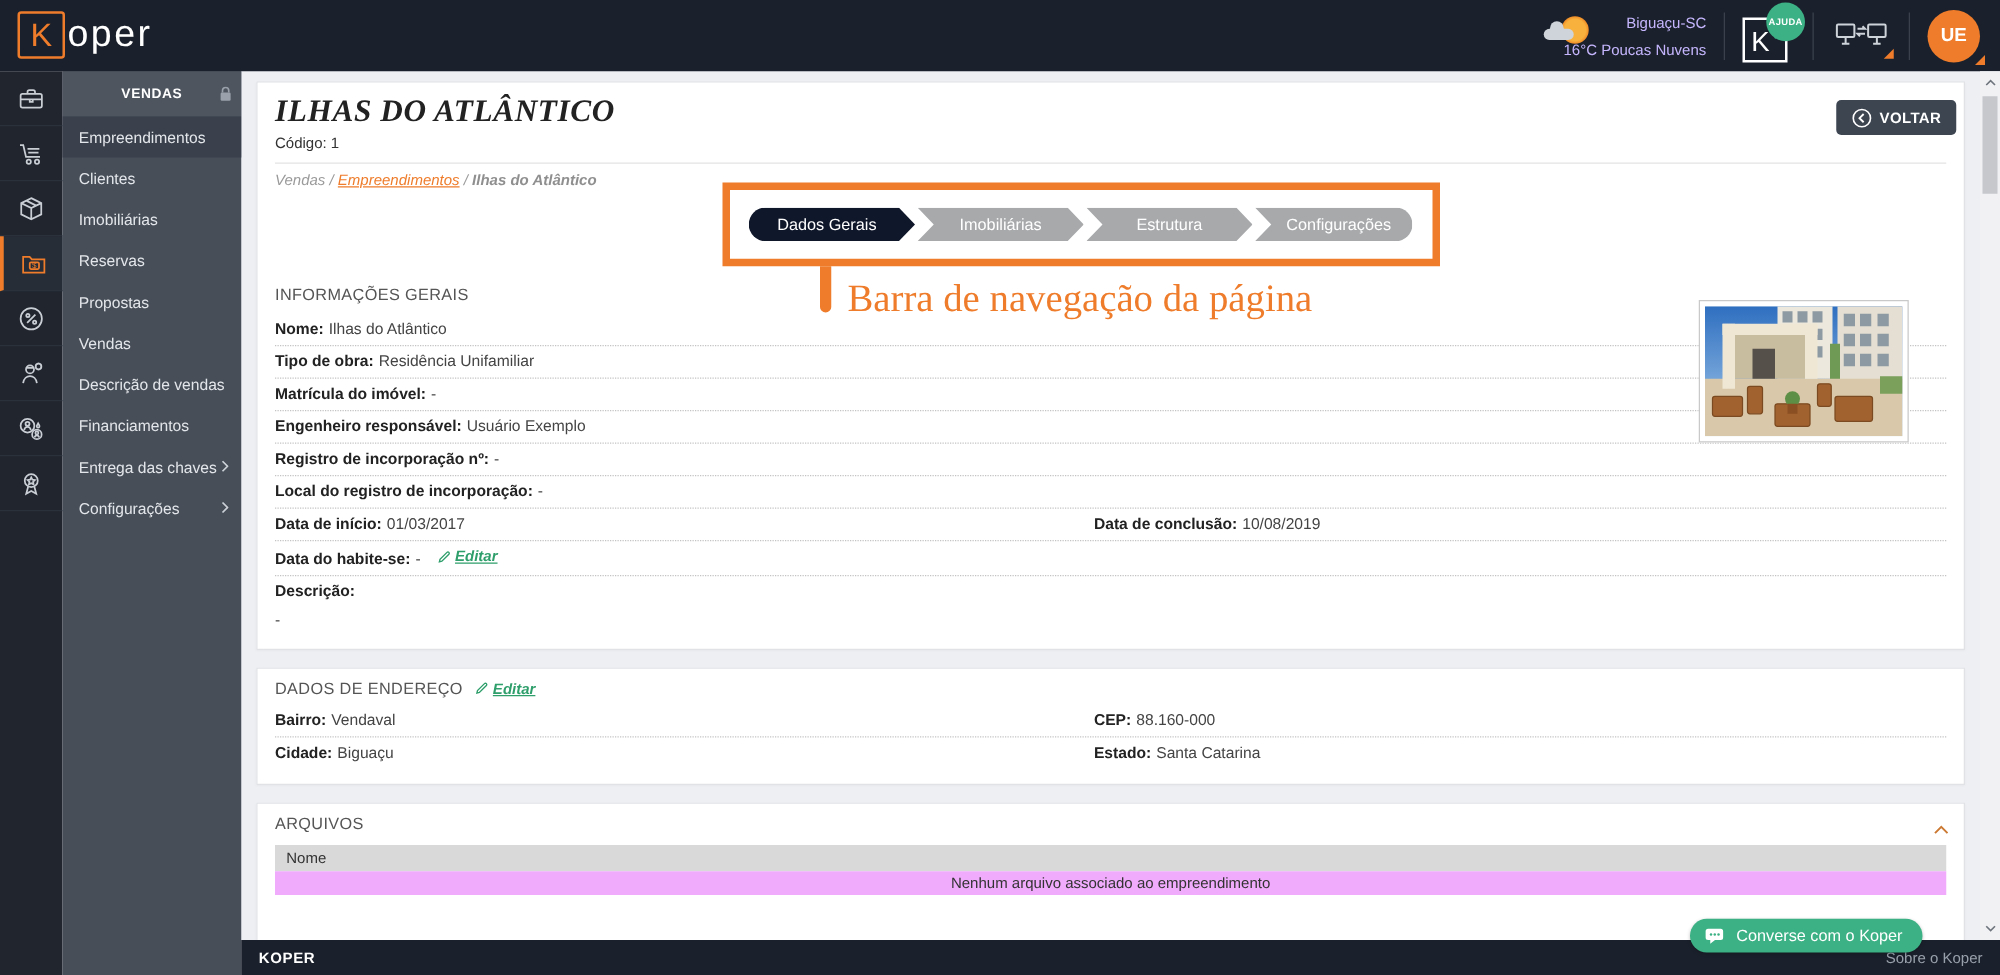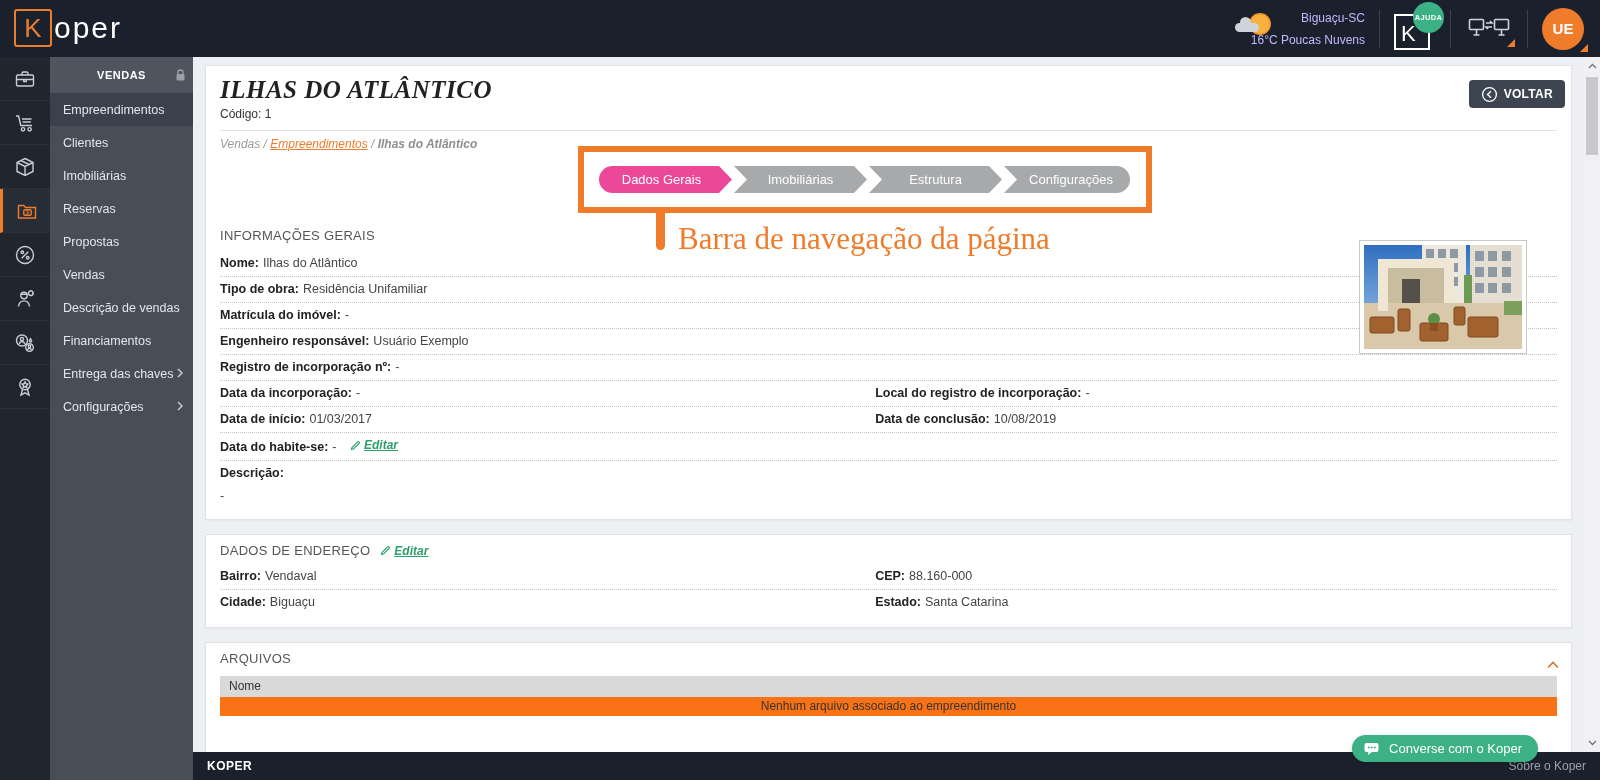--- a/index.html
+++ b/index.html
@@ -86,21 +86,21 @@
 
   .tabspace { height:77px; }
 
   
   .anno-rect { position:absolute; left:372px; top:80px; width:574px; height:67px;
                border:6px solid #ee7c2b; z-index:20; }
   .tabbar { position:absolute; left:15px; top:14px; width:531px; height:27px;
             border-radius:14px; overflow:hidden; }
   .tabseg { position:absolute; top:0; height:27px; color:#fff; font-size:13px;
             display:flex; align-items:center; justify-content:center; cursor:pointer; background:#a7a9ab; }
-  .tabseg.active { background:#ec4899; }
+  .tabseg.active { background:#0f172a; }
   .seg1 { left:0; width:133px; padding-right:8px;
           clip-path:polygon(0 0, calc(100% - 13px) 0, 100% 50%, calc(100% - 13px) 100%, 0 100%); }
   .seg2 { left:135px; width:133px;
           clip-path:polygon(0 0, calc(100% - 13px) 0, 100% 50%, calc(100% - 13px) 100%, 0 100%, 13px 50%); }
   .seg3 { left:270px; width:133px;
           clip-path:polygon(0 0, calc(100% - 13px) 0, 100% 50%, calc(100% - 13px) 100%, 0 100%, 13px 50%); }
   .seg4 { left:405px; width:126px; padding-left:8px;
           clip-path:polygon(0 0, 100% 0, 100% 100%, 0 100%, 13px 50%); }
 
   .anno-marker { position:absolute; left:450px; top:147px; width:9px; height:37px;
@@ -125,21 +125,21 @@
                  border:1px solid #c9c9c9; z-index:15; }
   .photo-frame svg { display:block; }
 
   .card2 { margin-top:14px; padding:8px 14px 12px; }
   .sec-head-row { display:flex; align-items:center; margin-bottom:6px; }
 
   .card3 { margin-top:14px; padding:8px 14px 40px; position:relative; }
   .collapse-ic { position:absolute; right:12px; top:12px; cursor:pointer; }
   .ftable { margin-top:10px; }
   .thead { background:#d9d9d9; height:21px; line-height:21px; padding:0 9px; font-size:12px; color:#333; }
-  .trow  { background:#f97316; height:19px; line-height:19px; text-align:center; font-size:12px; color:#333; }
+  .trow  { background:#f0abfc; height:19px; line-height:19px; text-align:center; font-size:12px; color:#333; }
 
   
   .footer { position:absolute; left:193px; right:0; bottom:0; height:28px; background:#1b212c; z-index:45;
             display:flex; align-items:center; justify-content:space-between; padding:0 14px; }
   .footer-left { color:#fff; font-size:12px; font-weight:bold; letter-spacing:.5px; }
   .footer-right { color:#98a0ab; font-size:12px; cursor:pointer; }
 
   
   .chat-btn { position:absolute; right:62px; bottom:18px; height:27px; background:#3cb185; border:none;
               border-radius:14px; color:#fff; font-size:13px; padding:0 16px 0 12px; z-index:60;
@@ -406,21 +406,20 @@
     <div class="row">
       <span class="lbl">Matrícula do imóvel:</span><span>-</span>
     </div>
     <div class="row">
       <span class="lbl">Engenheiro responsável:</span><span>Usuário Exemplo</span>
     </div>
     <div class="row">
       <span class="lbl">Registro de incorporação nº:</span><span>-</span>
     </div>
     <div class="row cols">
-      <div class="col-l"><span class="lbl">Data da incorporação:</span><span>-</span></div>
       <div class="col-r"><span class="lbl">Local do registro de incorporação:</span><span>-</span></div>
     </div>
     <div class="row cols">
       <div class="col-l"><span class="lbl">Data de início:</span><span>01/03/2017</span></div>
       <div class="col-r"><span class="lbl">Data de conclusão:</span><span>10/08/2019</span></div>
     </div>
     <div class="row">
       <span class="lbl">Data do habite-se:</span><span>-</span>
       <span class="edit-link">
         <svg width="11" height="11" viewBox="0 0 11 11">

